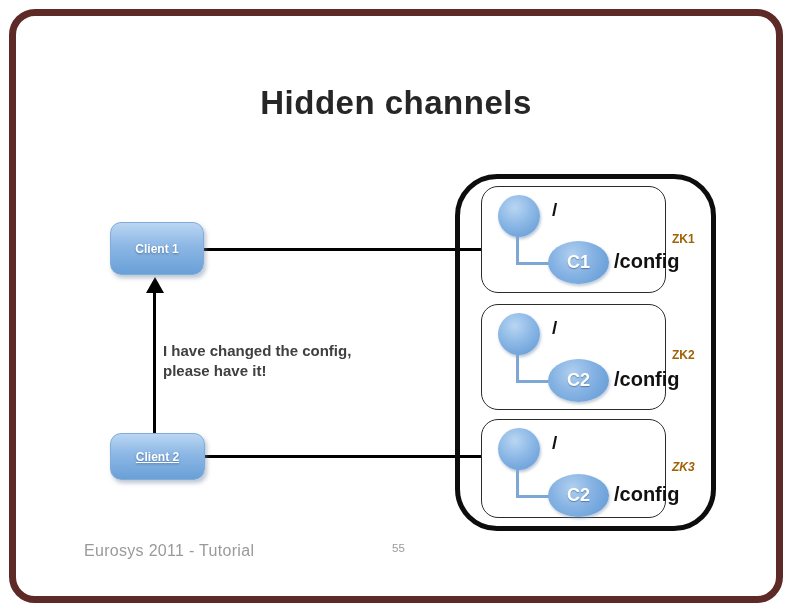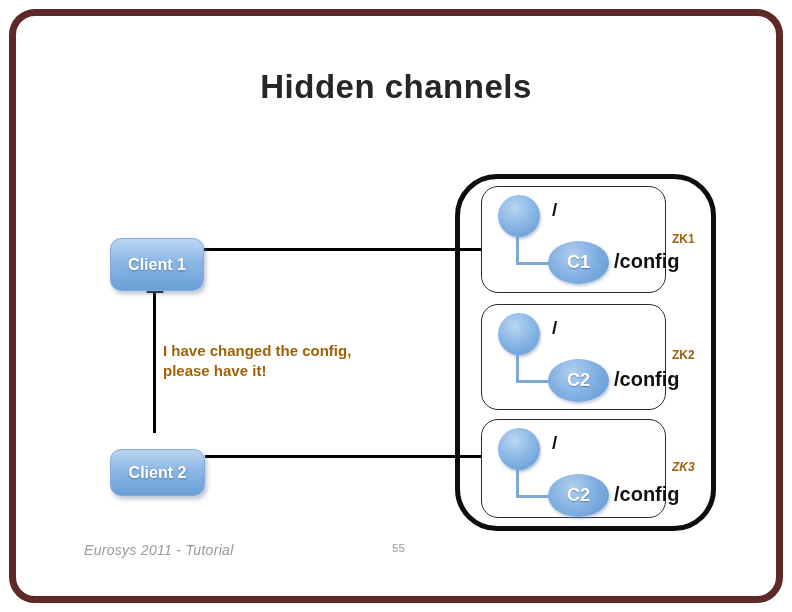--- a/index.html
+++ b/index.html
@@ -6,50 +6,49 @@
   html,body { background:#fff; }
   .slide {
     position:relative; width:792px; height:612px; background:#ffffff;
     font-family:"Liberation Sans", sans-serif; overflow:hidden;
   }
   .frame {
     position:absolute; left:9px; top:9px; right:9px; bottom:9px;
     border:7px solid #5d2a28; border-radius:26px; pointer-events:none;
   }
   .title {
-    position:absolute; left:0; right:0; top:68px; text-align:center;
+    position:absolute; left:0; right:0; top:84px; text-align:center;
     font-size:33px; font-weight:600; color:#262626; letter-spacing:.5px;
   }
   
   .client {
     position:absolute; border-radius:11px;
     display:flex; align-items:center; justify-content:center;
-    color:#fff; font-weight:700; font-size:16px;
+    color:#fff; font-weight:700; font-size:12px;
     text-shadow:0 1px 2px rgba(40,70,110,.55);
     background:linear-gradient(180deg,#bad6f2 0%,#8cb7e5 45%,#69a0d7 100%);
     border:1px solid #84abd7;
     box-shadow:2px 3px 4px rgba(120,140,165,.5);
-    margin-top:16px;
   }
   .client1 { left:110px; top:222px; width:94px; height:53px; }
-  .client2 { left:110px; top:433px; width:95px; height:47px; }
+  .client2 { left:110px; top:433px; width:95px; height:47px;text-decoration:underline; }
   
   .hline { position:absolute; height:3px; background:#000; }
   .hline1 { left:204px; top:248px; width:277px; }
   .hline2 { left:205px; top:455px; width:276px; }
   .vline  { position:absolute; left:153px; top:291px; width:3px; height:142px; background:#000; }
   .arrow-up {
     position:absolute; left:146px; top:277px; width:0; height:0;
     border-left:9px solid transparent; border-right:9px solid transparent;
     border-bottom:16px solid #000;
   }
   
   .message {
     position:absolute; left:163px; top:341px; width:215px;
-    font-size:15px; font-weight:600; color:#a16207; line-height:20px;
+    font-size:15px; font-weight:600; color:#404040; line-height:20px;
   }
   
   .zk-container {
     position:absolute; left:455px; top:174px; width:261px; height:357px;
     border:5px solid #0d0d0d; border-radius:42px; background:transparent;
   }
   .zk-panel {
     position:absolute; left:481px; width:185px; background:#fff;
     border:1.5px solid #2b2b2b; border-radius:17px;
   }
@@ -83,21 +82,21 @@
     background:radial-gradient(circle at 40% 32%, #b0d0ef 0%, #85b2e3 45%, #5d97d3 100%);
     box-shadow:1px 2px 3px rgba(130,150,175,.5);
   }
   .config-label {
     position:absolute; left:132px; top:63px;
     font-size:20px; font-weight:600; color:#111; white-space:nowrap;
   }
   
   .footer-left {
     position:absolute; left:84px; top:542px;
-    font-size:14px; color:#9a9a9a; letter-spacing:.3px;font-style:italic;
+    font-size:16px; color:#9a9a9a; letter-spacing:.3px;
   }
   .page-number {
     position:absolute; left:5px; right:0; top:542px; text-align:center;
     font-size:11.5px; color:#9a9a9a;
   }
 </style>
 </head>
 <body>
 
 <div class="slide">

